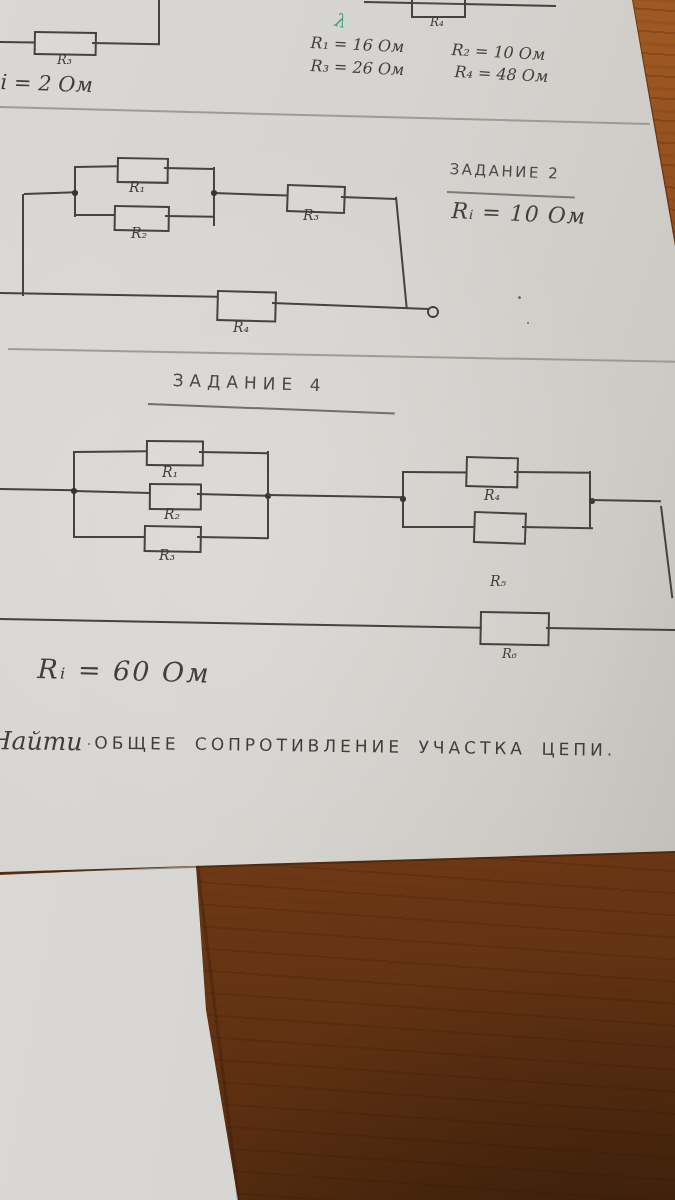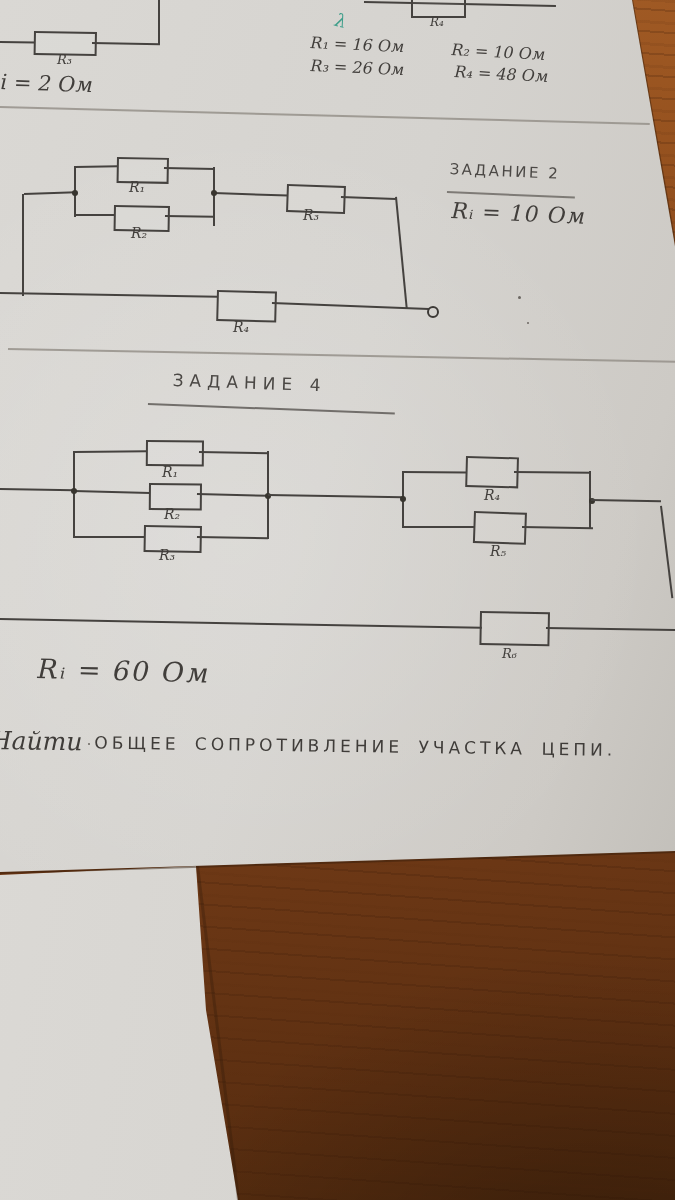--- a/index.html
+++ b/index.html
@@ -154,21 +154,21 @@
       <div class="wire-h" style="left:403px;top:471px;width:64px;transform:rotate(0.5deg);"></div>
       <div class="rbox" style="left:466px;top:456px;width:49px;height:27px;transform:rotate(1.5deg);"></div>
       <div class="wire-h" style="left:514px;top:471px;width:77px;transform:rotate(0.5deg);"></div>
       <div class="wire-h" style="left:404px;top:526px;width:71px;"></div>
       <div class="rbox" style="left:474px;top:511px;width:49px;height:28px;transform:rotate(2deg);"></div>
       <div class="wire-h" style="left:522px;top:526px;width:71px;transform:rotate(1deg);"></div>
       <div class="wire-v" style="left:589px;top:471px;height:57px;"></div>
       <div class="dot" style="left:400px;top:496px;"></div>
       <div class="dot" style="left:589px;top:498px;"></div>
       <span class="rlabel" style="left:484px;top:487px;">R₄</span>
-      <span class="rlabel" style="left:490px;top:543px;">R₅</span>
+      <span class="rlabel" style="left:490px;top:573px;">R₅</span>
 
       <div class="wire-h" style="left:591px;top:499px;width:70px;transform:rotate(1deg);"></div>
       <div class="wire-v" style="left:660px;top:506px;height:93px;transform:rotate(-7deg);"></div>
 
       <div class="wire-h" style="left:0;top:618px;width:482px;transform:rotate(1.05deg);"></div>
       <div class="rbox" style="left:480px;top:611px;width:66px;height:30px;transform:rotate(1deg);"></div>
       <div class="wire-h" style="left:546px;top:627px;width:130px;transform:rotate(0.9deg);"></div>
       <span class="rlabel" style="left:502px;top:646px;font-size:13px;">R₆</span>
 
       <span class="hw" style="left:38px;top:653px;font-size:27px;letter-spacing:2px;transform:rotate(1.5deg);">Rᵢ = 60 Ом</span>

